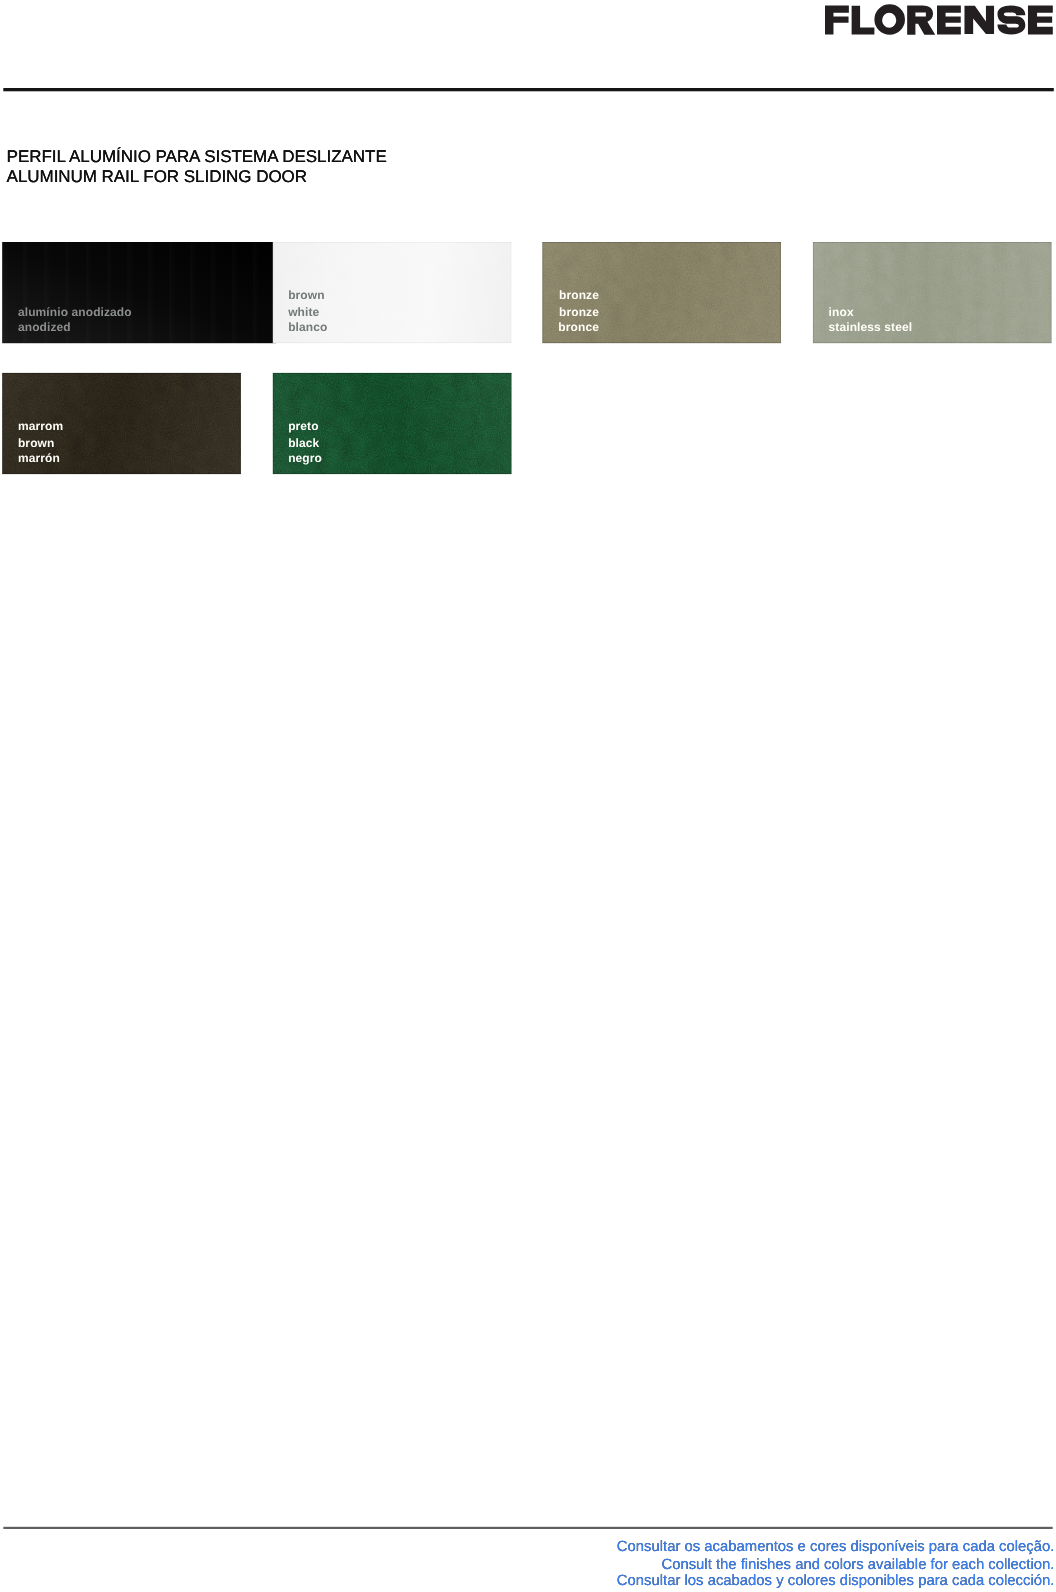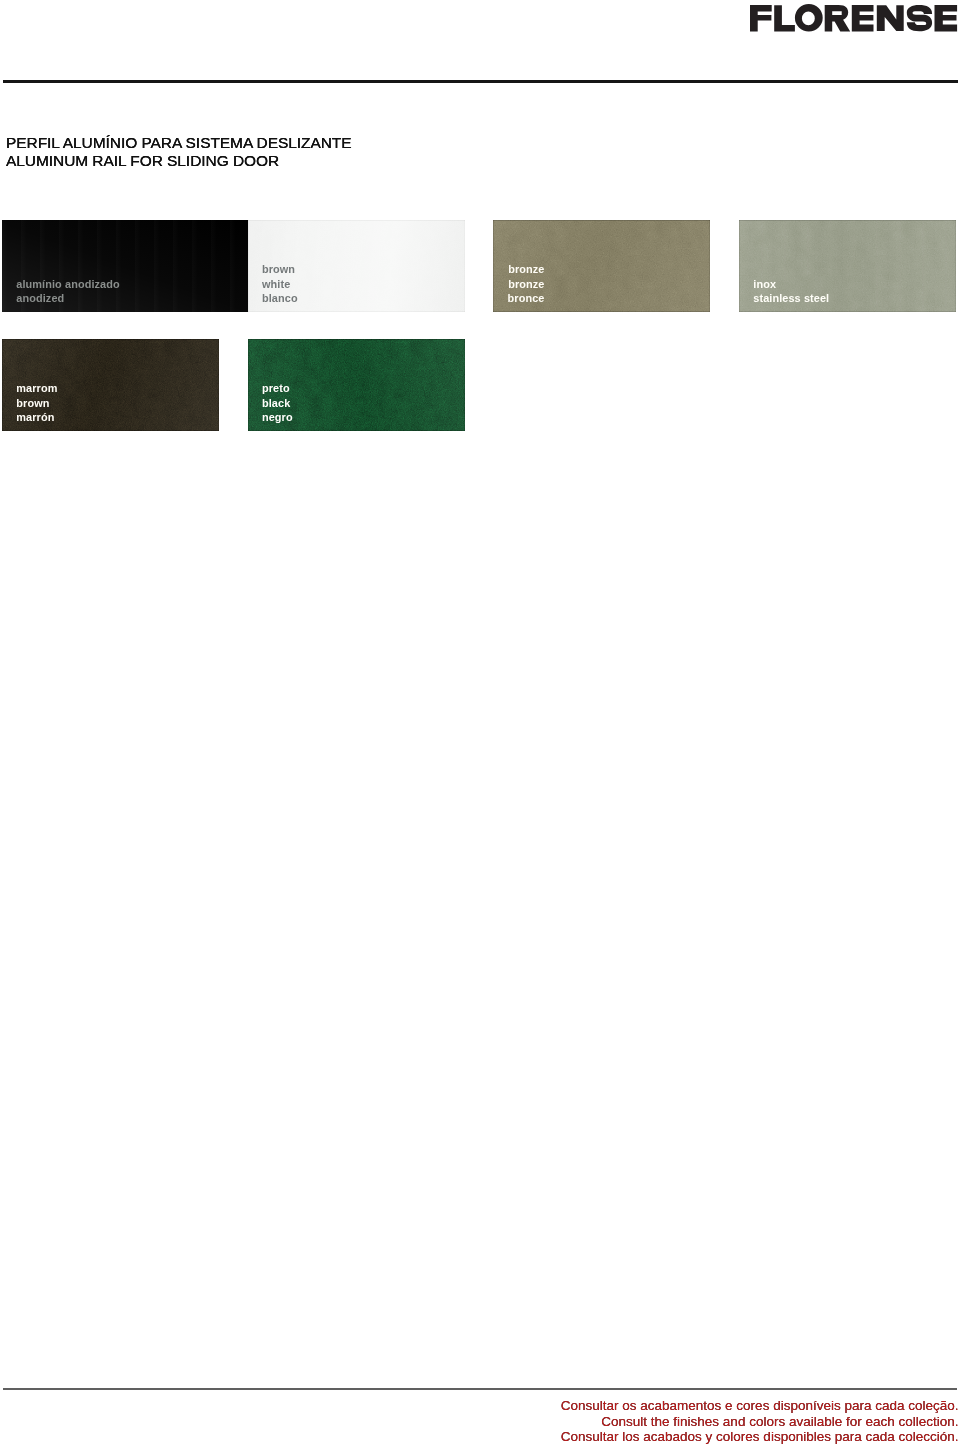--- a/index.html
+++ b/index.html
@@ -29,21 +29,21 @@
            mix-blend-mode:overlay;}
   .sw .tex svg{display:block;width:100%;height:100%;}
   .sw .sheen{position:absolute;left:0;top:0;right:0;bottom:0;pointer-events:none;}
   .sw .edge{position:absolute;left:0;top:0;right:0;bottom:0;pointer-events:none;}
   .sw .lbl{position:absolute;left:14.3px;bottom:6px;font-size:10.9px;font-weight:bold;
            line-height:14.9px;letter-spacing:.1px;}
 
   
   .rule-bot{position:absolute;left:2.5px;top:1388.1px;width:954.5px;height:1.5px;background:#606060;}
   .footer{position:absolute;right:1.5px;top:1398px;text-align:right;}
-  .footer .fline{font-size:13.5px;line-height:15.5px;color:#b91c1c;white-space:nowrap;
+  .footer .fline{font-size:13.5px;line-height:15.5px;color:#3b82f6;white-space:nowrap;
                  text-shadow:0 0 .55px rgba(20,20,20,.9);text-align:right;}
 </style>
 </head>
 <body>
 
 <svg width="0" height="0" style="position:absolute" aria-hidden="true">
     <defs>
   <filter id="grainA" x="0" y="0" width="100%" height="100%" color-interpolation-filters="sRGB">
     <feTurbulence type="fractalNoise" baseFrequency="0.95" numOctaves="3" seed="7"></feTurbulence>
     <feColorMatrix type="matrix" values=".33 .33 .33 0 0  .33 .33 .33 0 0  .33 .33 .33 0 0  0 0 0 0 1"></feColorMatrix>

